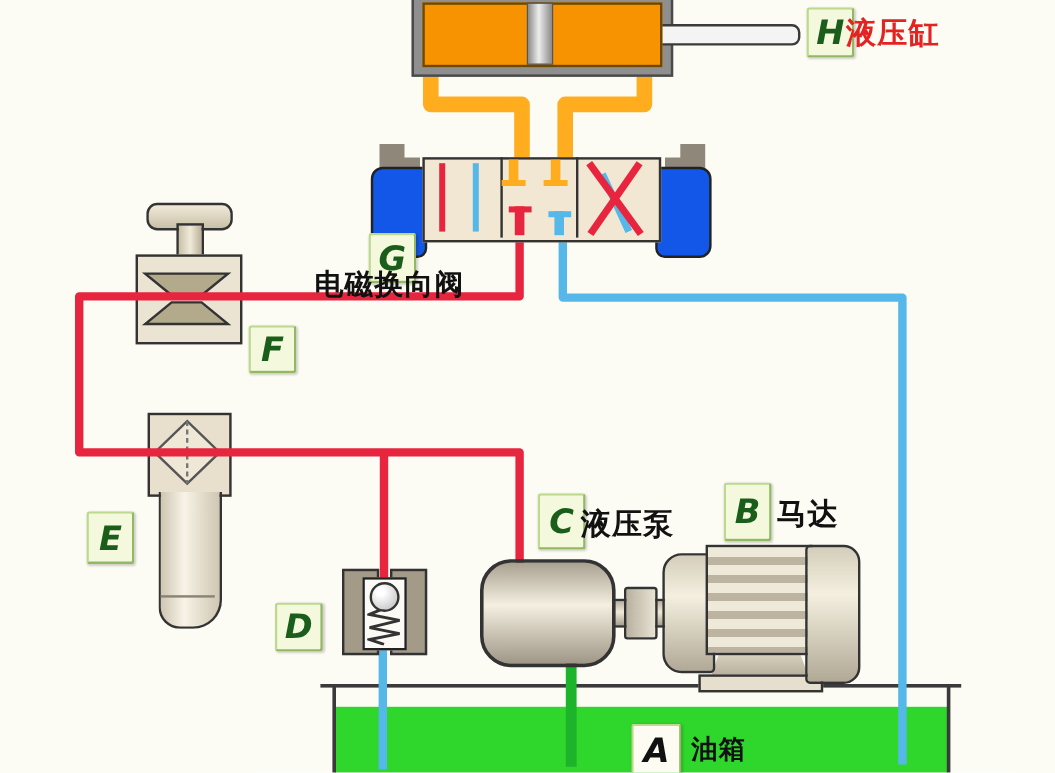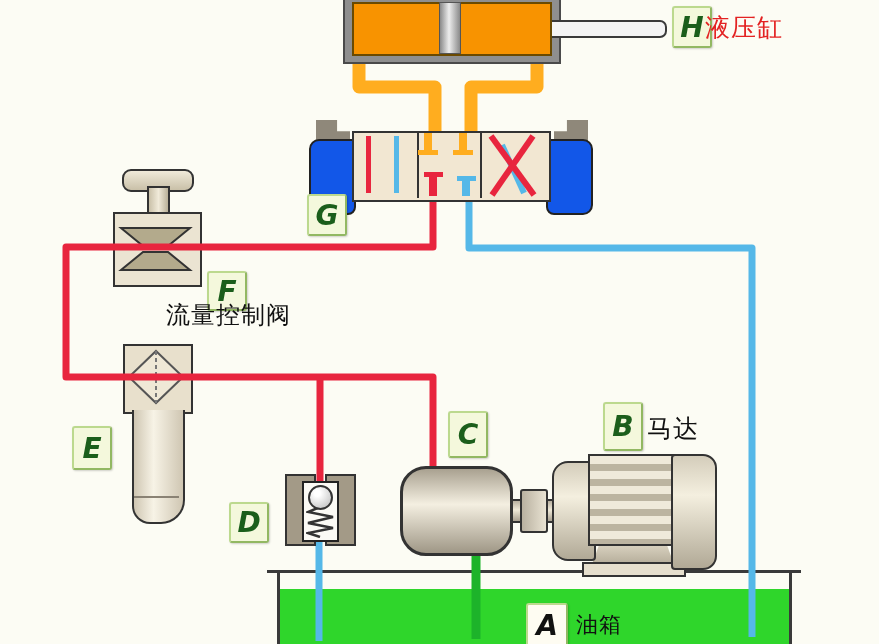--- a/index.html
+++ b/index.html
@@ -61,21 +61,21 @@
     background:linear-gradient(180deg,#d4cdbb,#f4efdf 35%,#b1a996);}
   .m-base{left:592px;top:542px;width:82px;height:22px;clip-path:polygon(10% 0,90% 0,100% 100%,0 100%);
     background:linear-gradient(180deg,#ded7c5,#b5ad9a);}
   .m-foot{left:582px;top:562px;width:100px;height:11px;background:#e6dfcd;border:2px solid #333;}
   
   .lbl-box{width:36px;height:38px;background:#f4f8dc;border:2px solid #bcd98e;
     border-right-color:#92b862;border-bottom-color:#92b862;border-radius:3px;
     box-shadow:1px 1px 2px rgba(0,0,0,.18);display:flex;align-items:center;justify-content:center;
     font-weight:bold;font-style:italic;font-size:28px;color:#1b5e1b;}
   .lbl-box.white{background:#fefcf2;color:#111;}
-  .lbl-text{font-weight:normal;color:#111;white-space:nowrap;letter-spacing:1px;}
+  .lbl-text{font-weight:bold;color:#111;white-space:nowrap;letter-spacing:1px;}
   svg{display:block;}
 </style>
 </head>
 <body>
 
 <div class="canvas">
 
   <div class="abs tank-fill"></div>
   <div class="abs tank-rim"></div>
   <div class="abs tank-wall-l"></div>
@@ -162,36 +162,37 @@
   <div class="abs lbl-text" style="left:576px;top:610px;font-size:22px;">油箱</div>
 
   <div class="abs lbl-box" style="left:603px;top:402px;height:45px;">
       <span>B</span>
     </div>
   <div class="abs lbl-text" style="left:647px;top:412px;font-size:25px;">马达</div>
 
   <div class="abs lbl-box" style="left:448px;top:411px;height:43px;">
       <span>C</span>
     </div>
+  <div class="abs lbl-text" style="left:484px;top:420px;font-size:25px;">液压泵</div>
 
   <div class="abs lbl-box" style="left:229px;top:502px;height:37px;">
       <span>D</span>
     </div>
 
   <div class="abs lbl-box" style="left:72px;top:426px;height:40px;">
       <span>E</span>
     </div>
 
   <div class="abs lbl-box" style="left:207px;top:271px;height:36px;">
       <span>F</span>
     </div>
-  <div class="abs lbl-text" style="left:166px;top:299px;font-size:24px;">流量控制阀</div>
 
   <div class="abs lbl-box" style="left:307px;top:194px;">
       <span>G</span>
     </div>
+  <div class="abs lbl-text" style="left:262px;top:221px;font-size:24px;">电磁换向阀</div>
 
   <div class="abs lbl-box" style="left:672px;top:6px;height:38px;">
       <span>H</span>
     </div>
   <div class="abs lbl-text" style="left:705px;top:11px;font-size:25px;color:#e32222;">液压缸</div>
 
 </div>
 
 </body></html>

